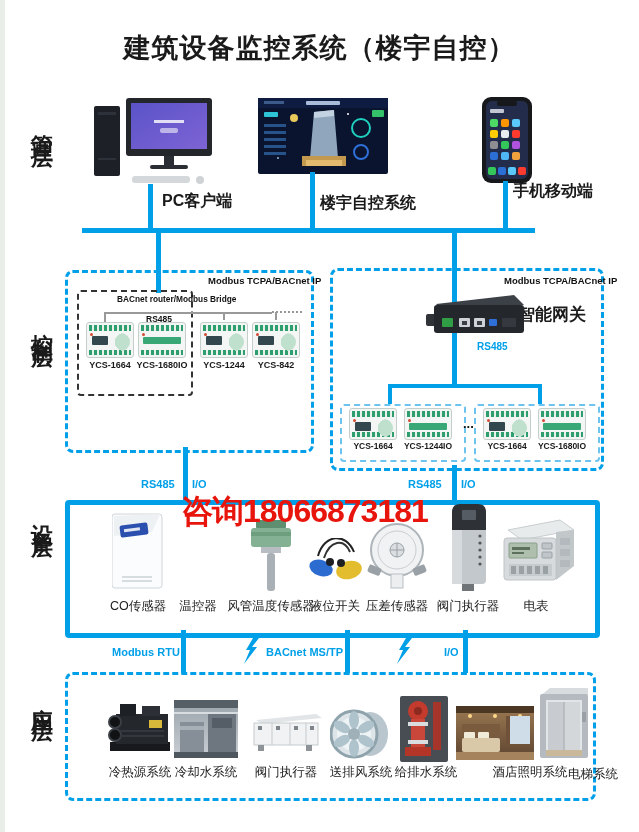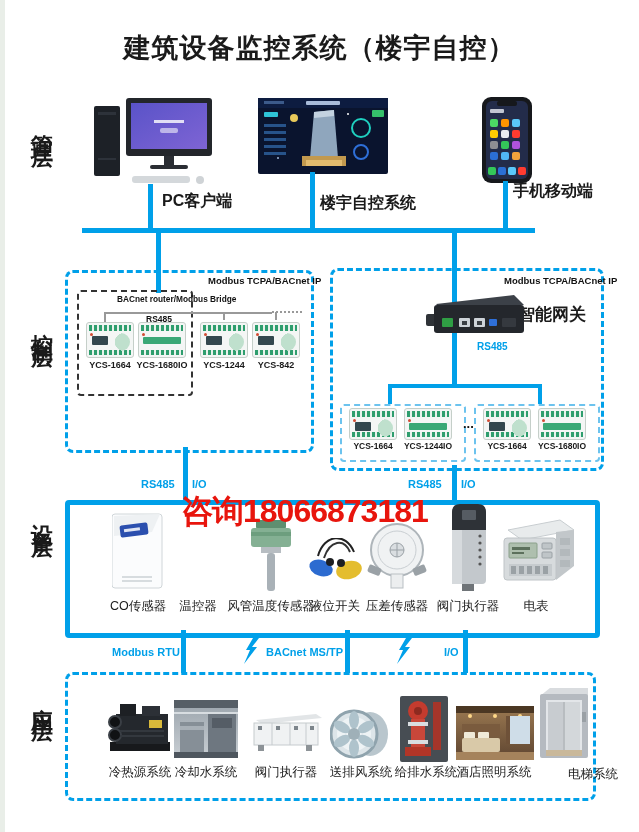--- a/index.html
+++ b/index.html
@@ -474,15 +474,15 @@
       <rect x="44" y="24" width="4" height="10" fill="#9aa0a5"></rect>
       <rect x="8" y="62" width="36" height="6" fill="#c9b89a"></rect>
     </svg>
   </div>
 
   <div class="dev-label" style="left:85px;top:764px;">冷热源系统</div>
   <div class="dev-label" style="left:151px;top:764px;">冷却水系统</div>
   <div class="dev-label" style="left:231px;top:764px;">阀门执行器</div>
   <div class="dev-label" style="left:306px;top:764px;">送排风系统</div>
   <div class="dev-label" style="left:371px;top:764px;">给排水系统</div>
-  <div class="dev-label" style="left:439px;top:764px;">酒店照明系统</div>
+  <div class="dev-label" style="left:439px;top:764px;padding-left:36px;">酒店照明系统</div>
   <div class="dev-label" style="left:508px;top:766px;text-align:right;">电梯系统</div>
 </div>
 
 </body></html>

